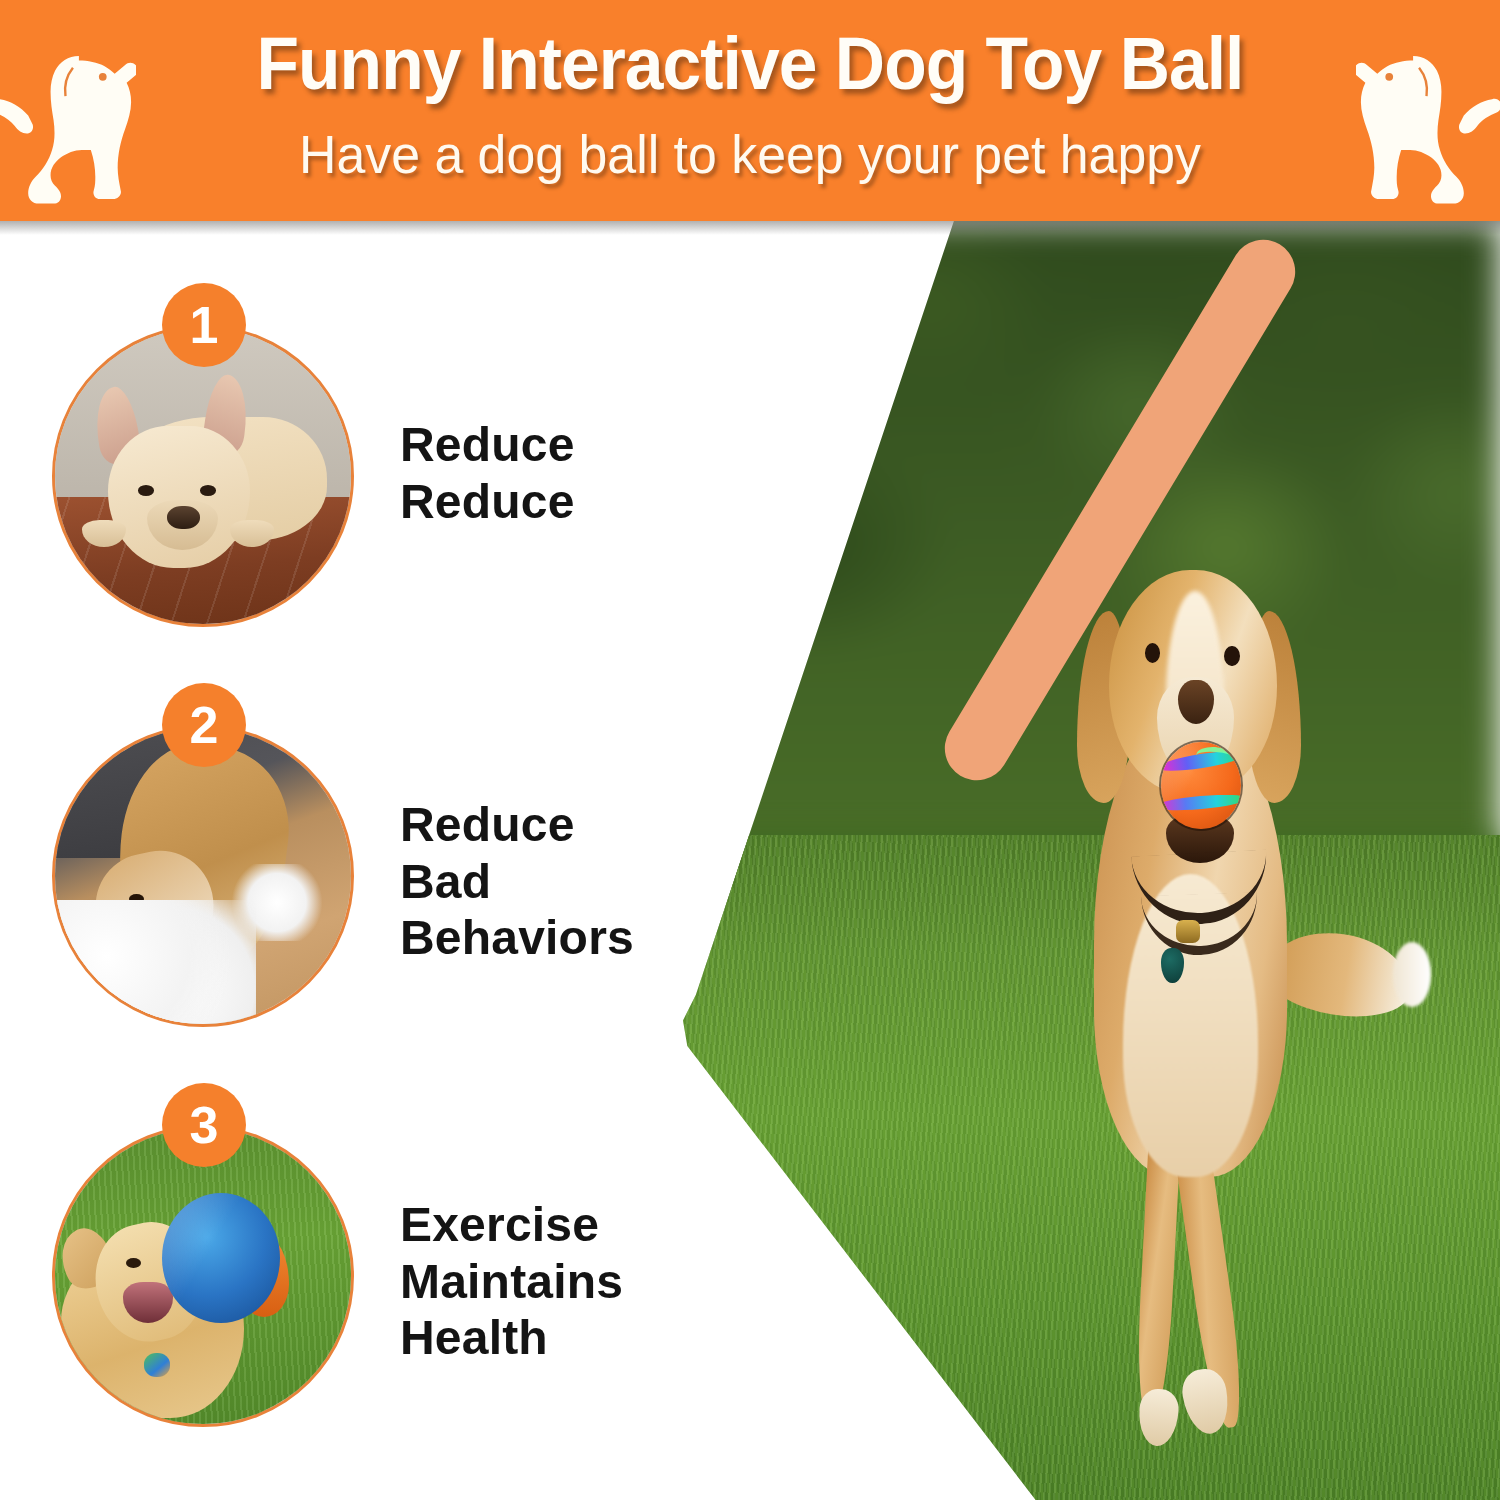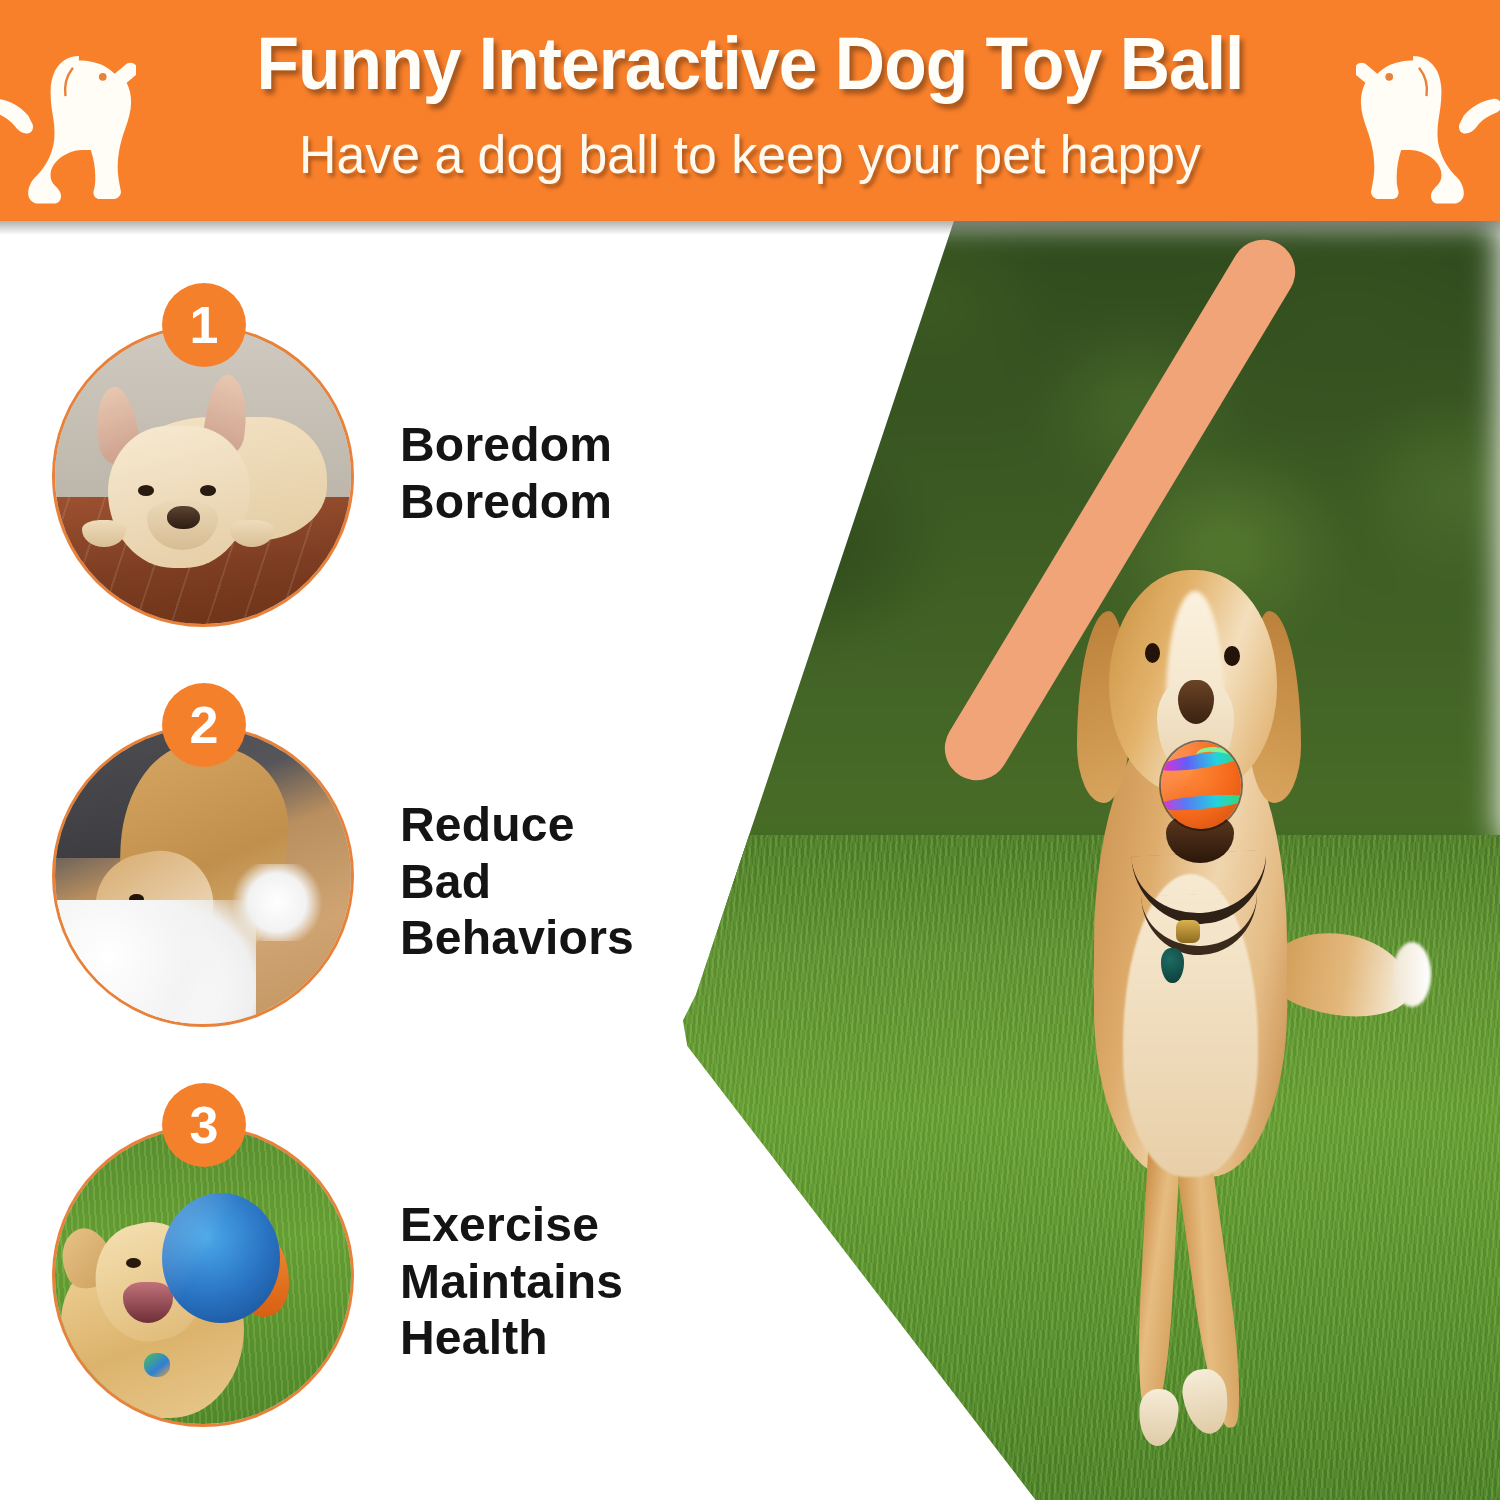--- a/index.html
+++ b/index.html
@@ -430,21 +430,21 @@
     <div class="p1-earR"></div>
     <div class="p1-head"></div>
     <div class="p1-eyeL"></div>
     <div class="p1-eyeR"></div>
     <div class="p1-muzzle"></div>
     <div class="p1-nose"></div>
     <div class="p1-pawL"></div>
     <div class="p1-pawR"></div>
   </div>
   <div class="badge">1</div>
-  <div class="ftext">Boredom Boredom</div>
+  <div class="ftext">Reduce Reduce</div>
 </div>
 
 <div class="feature f2">
   <div class="photo-circle">
     <div class="p2-bg"></div>
     <div class="p2-sofa"></div>
     <div class="p2-dog"></div>
     <div class="p2-head"></div>
     <div class="p2-eye"></div>
     <div class="p2-mouth"></div>

